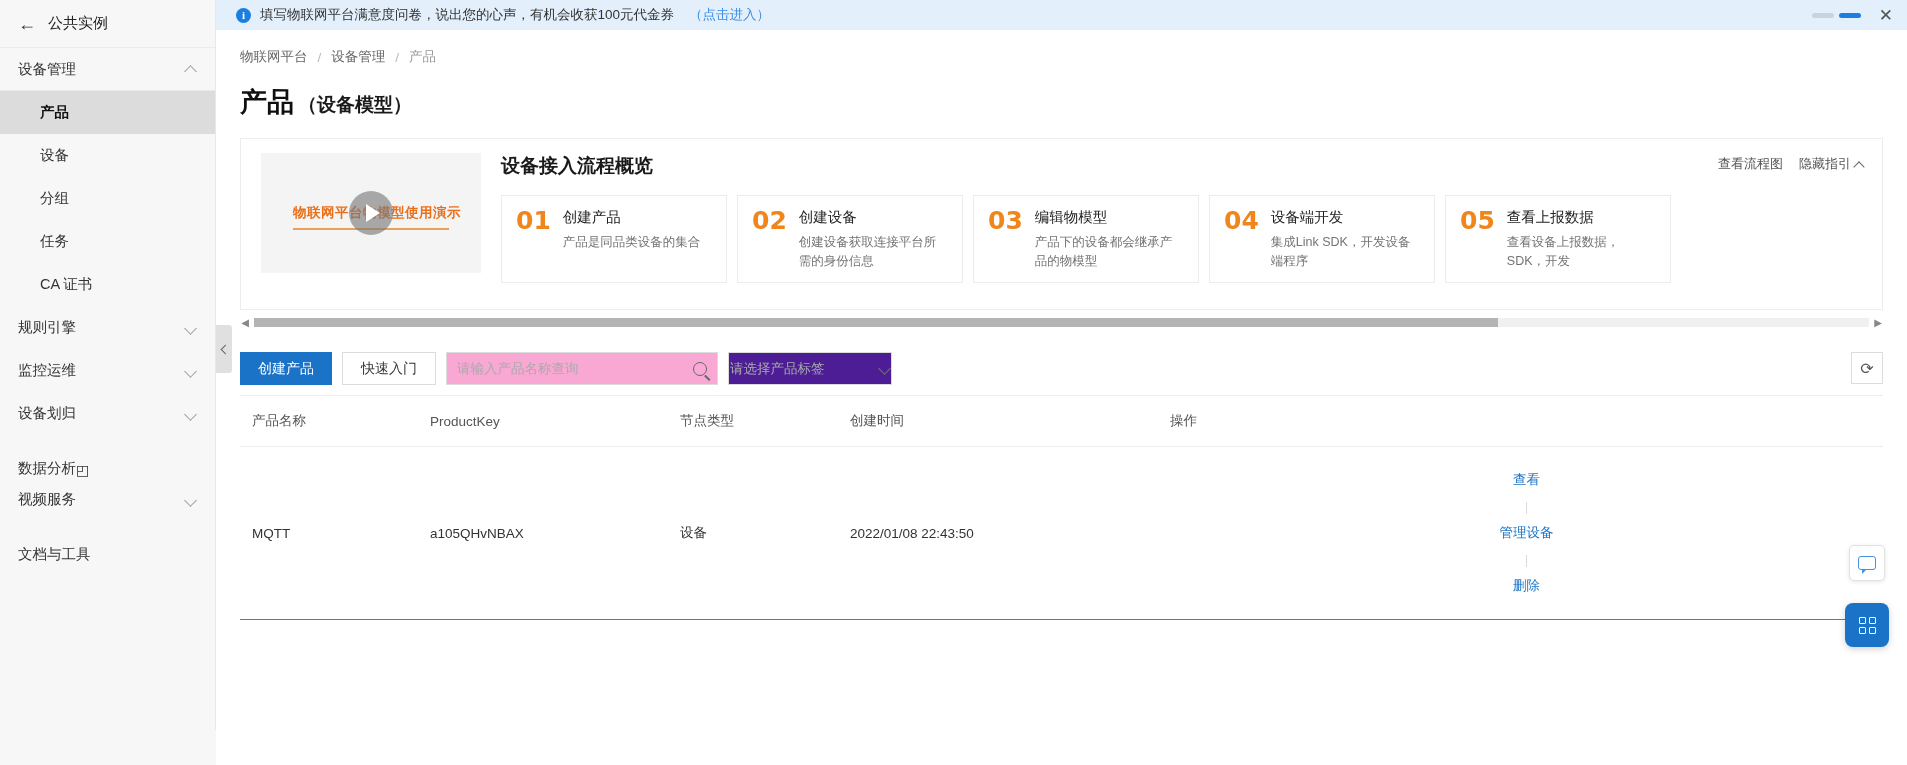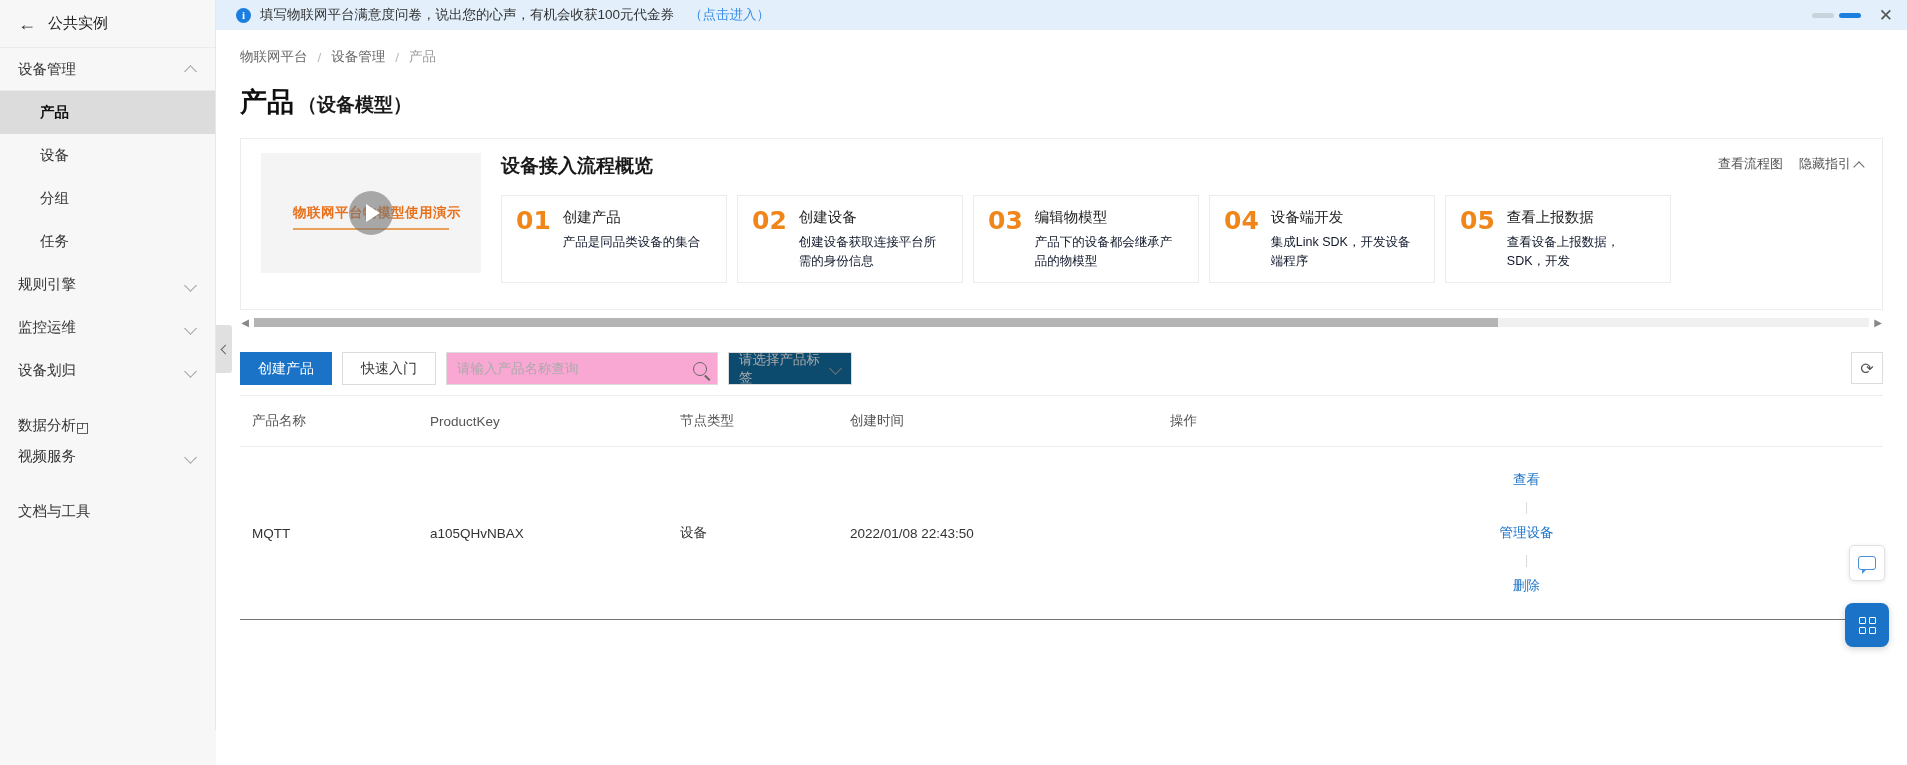--- a/index.html
+++ b/index.html
@@ -143,21 +143,21 @@
   .step {
     flex: none; width: 226px; height: 88px; border: 1px solid #ececec; background: #fff;
     padding: 12px 14px 0 14px; display: flex; gap: 12px; cursor: pointer;
   }
   .step .num {
     font-size: 25px; font-weight: bold; color: #f08519; line-height: 1;
     font-family: "DejaVu Sans", sans-serif; flex: none;
   }
   .step .body { flex: 1; min-width: 0; }
   .step .s-title { font-size: 14.5px; color: #222; line-height: 1.2; }
-  .step .s-desc { font-size: 12.5px; color: #0f172a; line-height: 1.45; margin-top: 7px; }
+  .step .s-desc { font-size: 12.5px; color: #737373; line-height: 1.45; margin-top: 7px; }
 
   
   #guide-scroll {
     margin: 6px 24px 0 24px; height: 12px; display: flex; align-items: center; gap: 4px;
   }
   #guide-scroll .sc-arrow { font-size: 10px; color: #888; width: 10px; text-align: center; cursor: pointer; }
   #guide-scroll .sc-track { flex: 1; height: 9px; background: #f0f0f0; position: relative; }
   #guide-scroll .sc-thumb {
     position: absolute; left: 0; top: 0; height: 9px; width: 77%; background: #b4b4b4; cursor: pointer;
   }
@@ -186,22 +186,22 @@
   .search-wrap input::placeholder { color: #aaa; }
   .mag {
     width: 14px; height: 14px; border: 1.5px solid #666; border-radius: 50%;
     position: relative; flex: none; cursor: pointer;
   }
   .mag::after {
     content: ""; position: absolute; right: -5px; bottom: -4px; width: 7px; height: 1.6px;
     background: #666; transform: rotate(45deg);
   }
   .select-wrap {
-    height: 33px; width: 124px; border: 1px solid #dcdcdc; background: #0c4a6e;
-    display: flex; align-items: center; justify-content: space-between; padding: 0 10px;
+    height: 33px; width: 164px; border: 1px solid #dcdcdc; background: #4c1d95;
+    display: flex; align-items: center; justify-content: space-between; padding: 0 1px;
     font-size: 13.5px; color: #aaa; cursor: pointer;
   }
   .sel-chev { width: 11px; height: 11px; position: relative; }
   .sel-chev::before {
     content: ""; position: absolute; left: 1px; top: 1px; width: 8px; height: 8px;
     border-right: 1.4px solid #777; border-bottom: 1.4px solid #777; transform: rotate(45deg);
   }
   #refresh-btn {
     position: absolute; right: 0; top: 10px; width: 32px; height: 32px;
     border: 1px solid #dcdcdc; background: #fff; display: flex; align-items: center;
@@ -270,20 +270,23 @@
     <span>产品</span>
   </div>
   <div class="sb-item">
     <span>设备</span>
   </div>
   <div class="sb-item">
     <span>分组</span>
   </div>
   <div class="sb-item">
     <span>任务</span>
+  </div>
+  <div class="sb-item">
+    <span>CA 证书</span>
   </div>
 
   <div class="sb-group">
     <span>规则引擎</span>
     <span class="chev"></span>
   </div>
   <div class="sb-group">
     <span>监控运维</span>
     <span class="chev"></span>
   </div>

